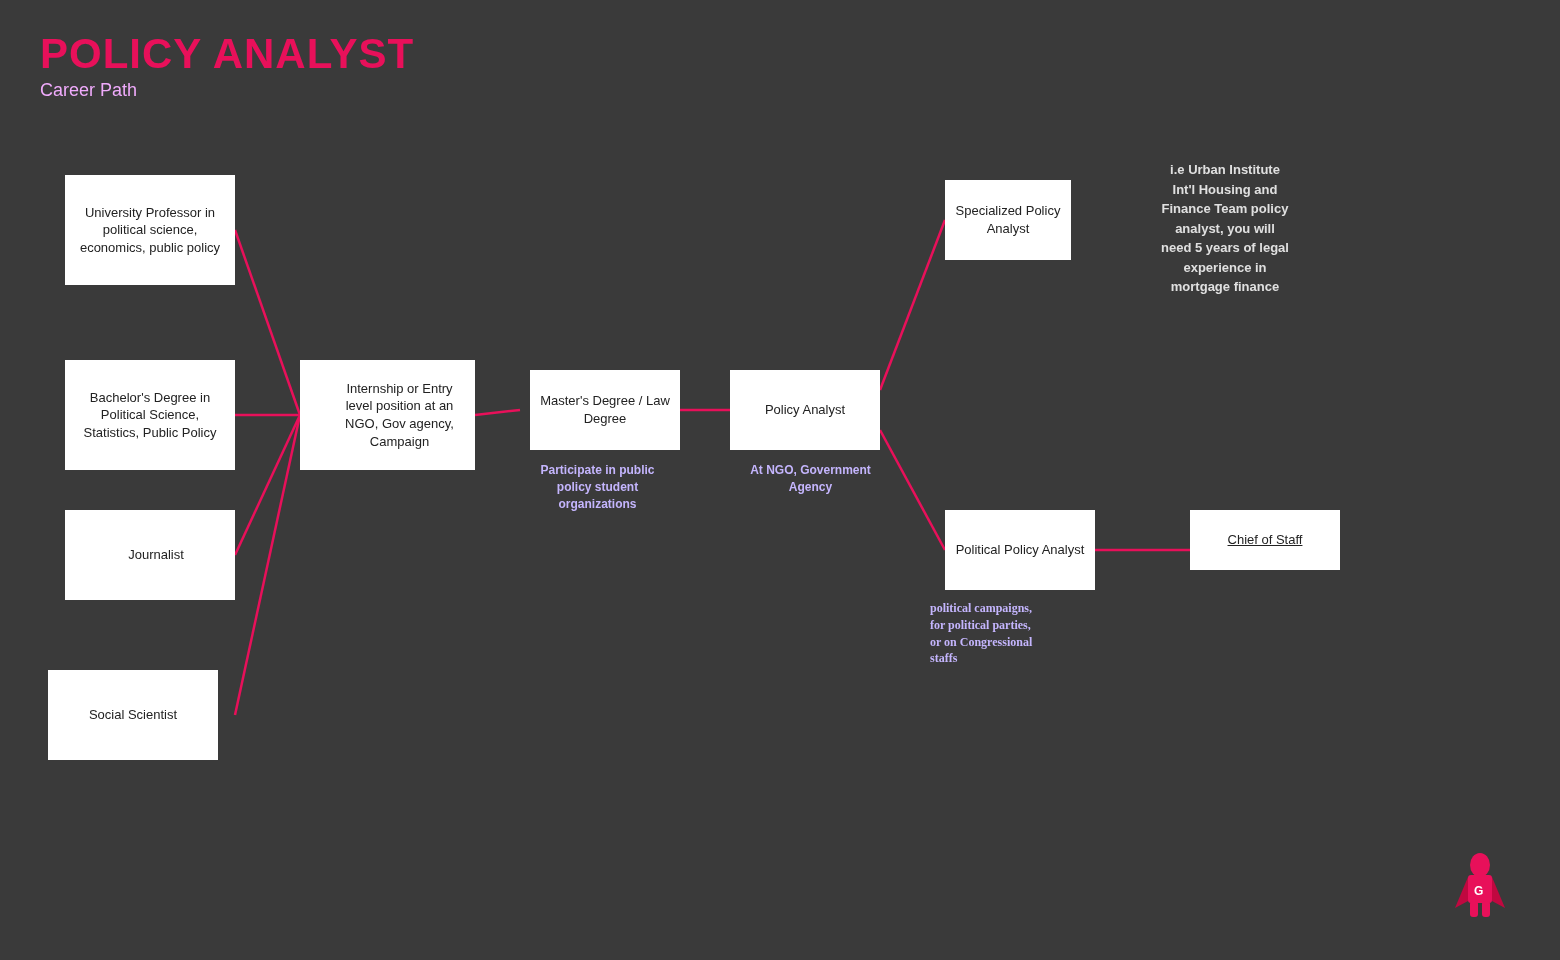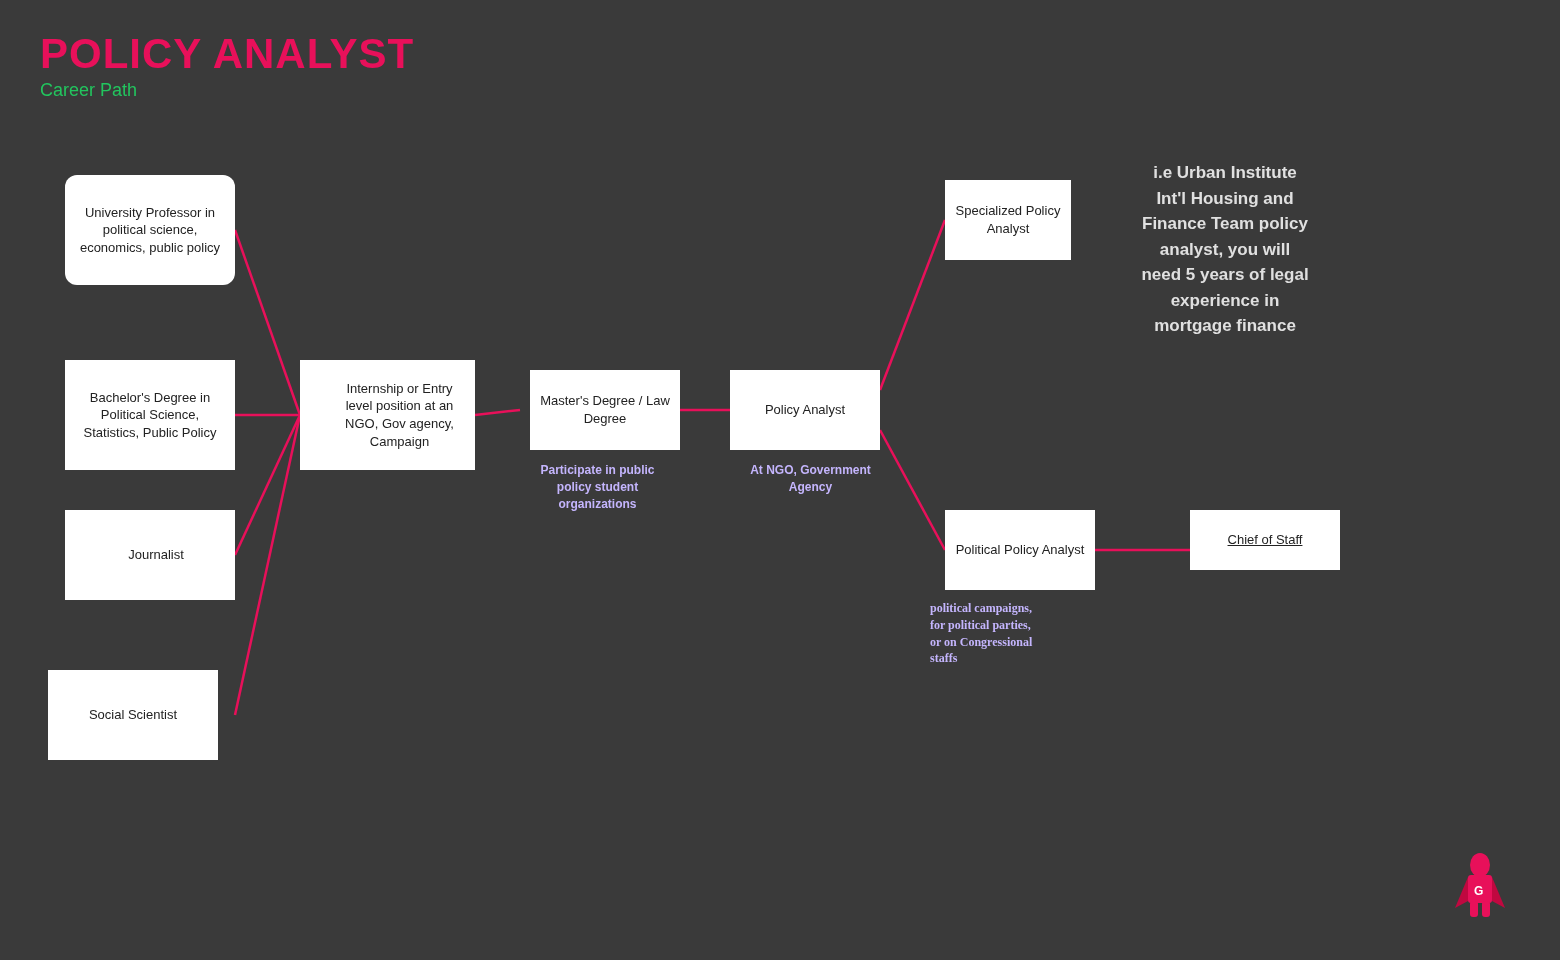--- a/index.html
+++ b/index.html
@@ -17,21 +17,21 @@
       left: 40px;
     }
     .header-title {
       color: #e8105a;
       font-size: 42px;
       font-weight: 900;
       letter-spacing: 1px;
       text-transform: uppercase;
     }
     .header-subtitle {
-      color: #22c55e;
+      color: #f0abfc;
       font-size: 18px;
       font-weight: 400;
       margin-top: 2px;
     }
 
     
     .node {
       position: absolute;
       background: white;
       display: flex;
@@ -96,21 +96,21 @@
 
   <line x1="670" y1="410" x2="730" y2="410" stroke="#e8105a" stroke-width="2.5"></line>
 
   <line x1="880" y1="390" x2="945" y2="220" stroke="#e8105a" stroke-width="2.5"></line>
 
   <line x1="880" y1="430" x2="945" y2="550" stroke="#e8105a" stroke-width="2.5"></line>
 
   <line x1="1095" y1="550" x2="1190" y2="550" stroke="#e8105a" stroke-width="2.5"></line>
 </svg>
 
-<div class="node" style="left:65px;top:175px;width:170px;height:110px;border-radius:12px;">
+<div class="node" style="left:65px;top:175px;width:170px;height:110px;">
   <span>University Professor in political science, economics, public policy</span>
 </div>
 
 <div class="node" style="left:65px;top:360px;width:170px;height:110px;">
   <span>Bachelor's Degree in Political Science, Statistics, Public Policy</span>
 </div>
 
 <div class="node" style="left:65px;top:510px;width:170px;height:90px;padding-left:20px;">
   <span>Journalist</span>
 </div>
@@ -147,21 +147,21 @@
   <span style="white-space:pre-line;">Participate in public
 policy student
 organizations</span>
 </div>
 
 <div class="label" style="left:718px;top:462px;width:185px;">
   <span style="white-space:pre-line;">At NGO, Government
 Agency</span>
 </div>
 
-<div class="label" style="left:1115px;top:160px;width:220px;text-align:center;font-weight:700;font-size:17px;color:#e0e0e0;line-height:1.5;">
+<div class="label" style="left:1115px;top:160px;width:220px;text-align:center;font-weight:700;font-size:13px;color:#e0e0e0;line-height:1.5;">
   <span style="white-space:pre-line;">i.e Urban Institute
 Int'l Housing and
 Finance Team policy
 analyst, you will
 need 5 years of legal
 experience in
 mortgage finance</span>
 </div>
 
 <div class="label" style="left:930px;top:600px;width:200px;text-align:left;font-family:Liberation Serif, serif;">

